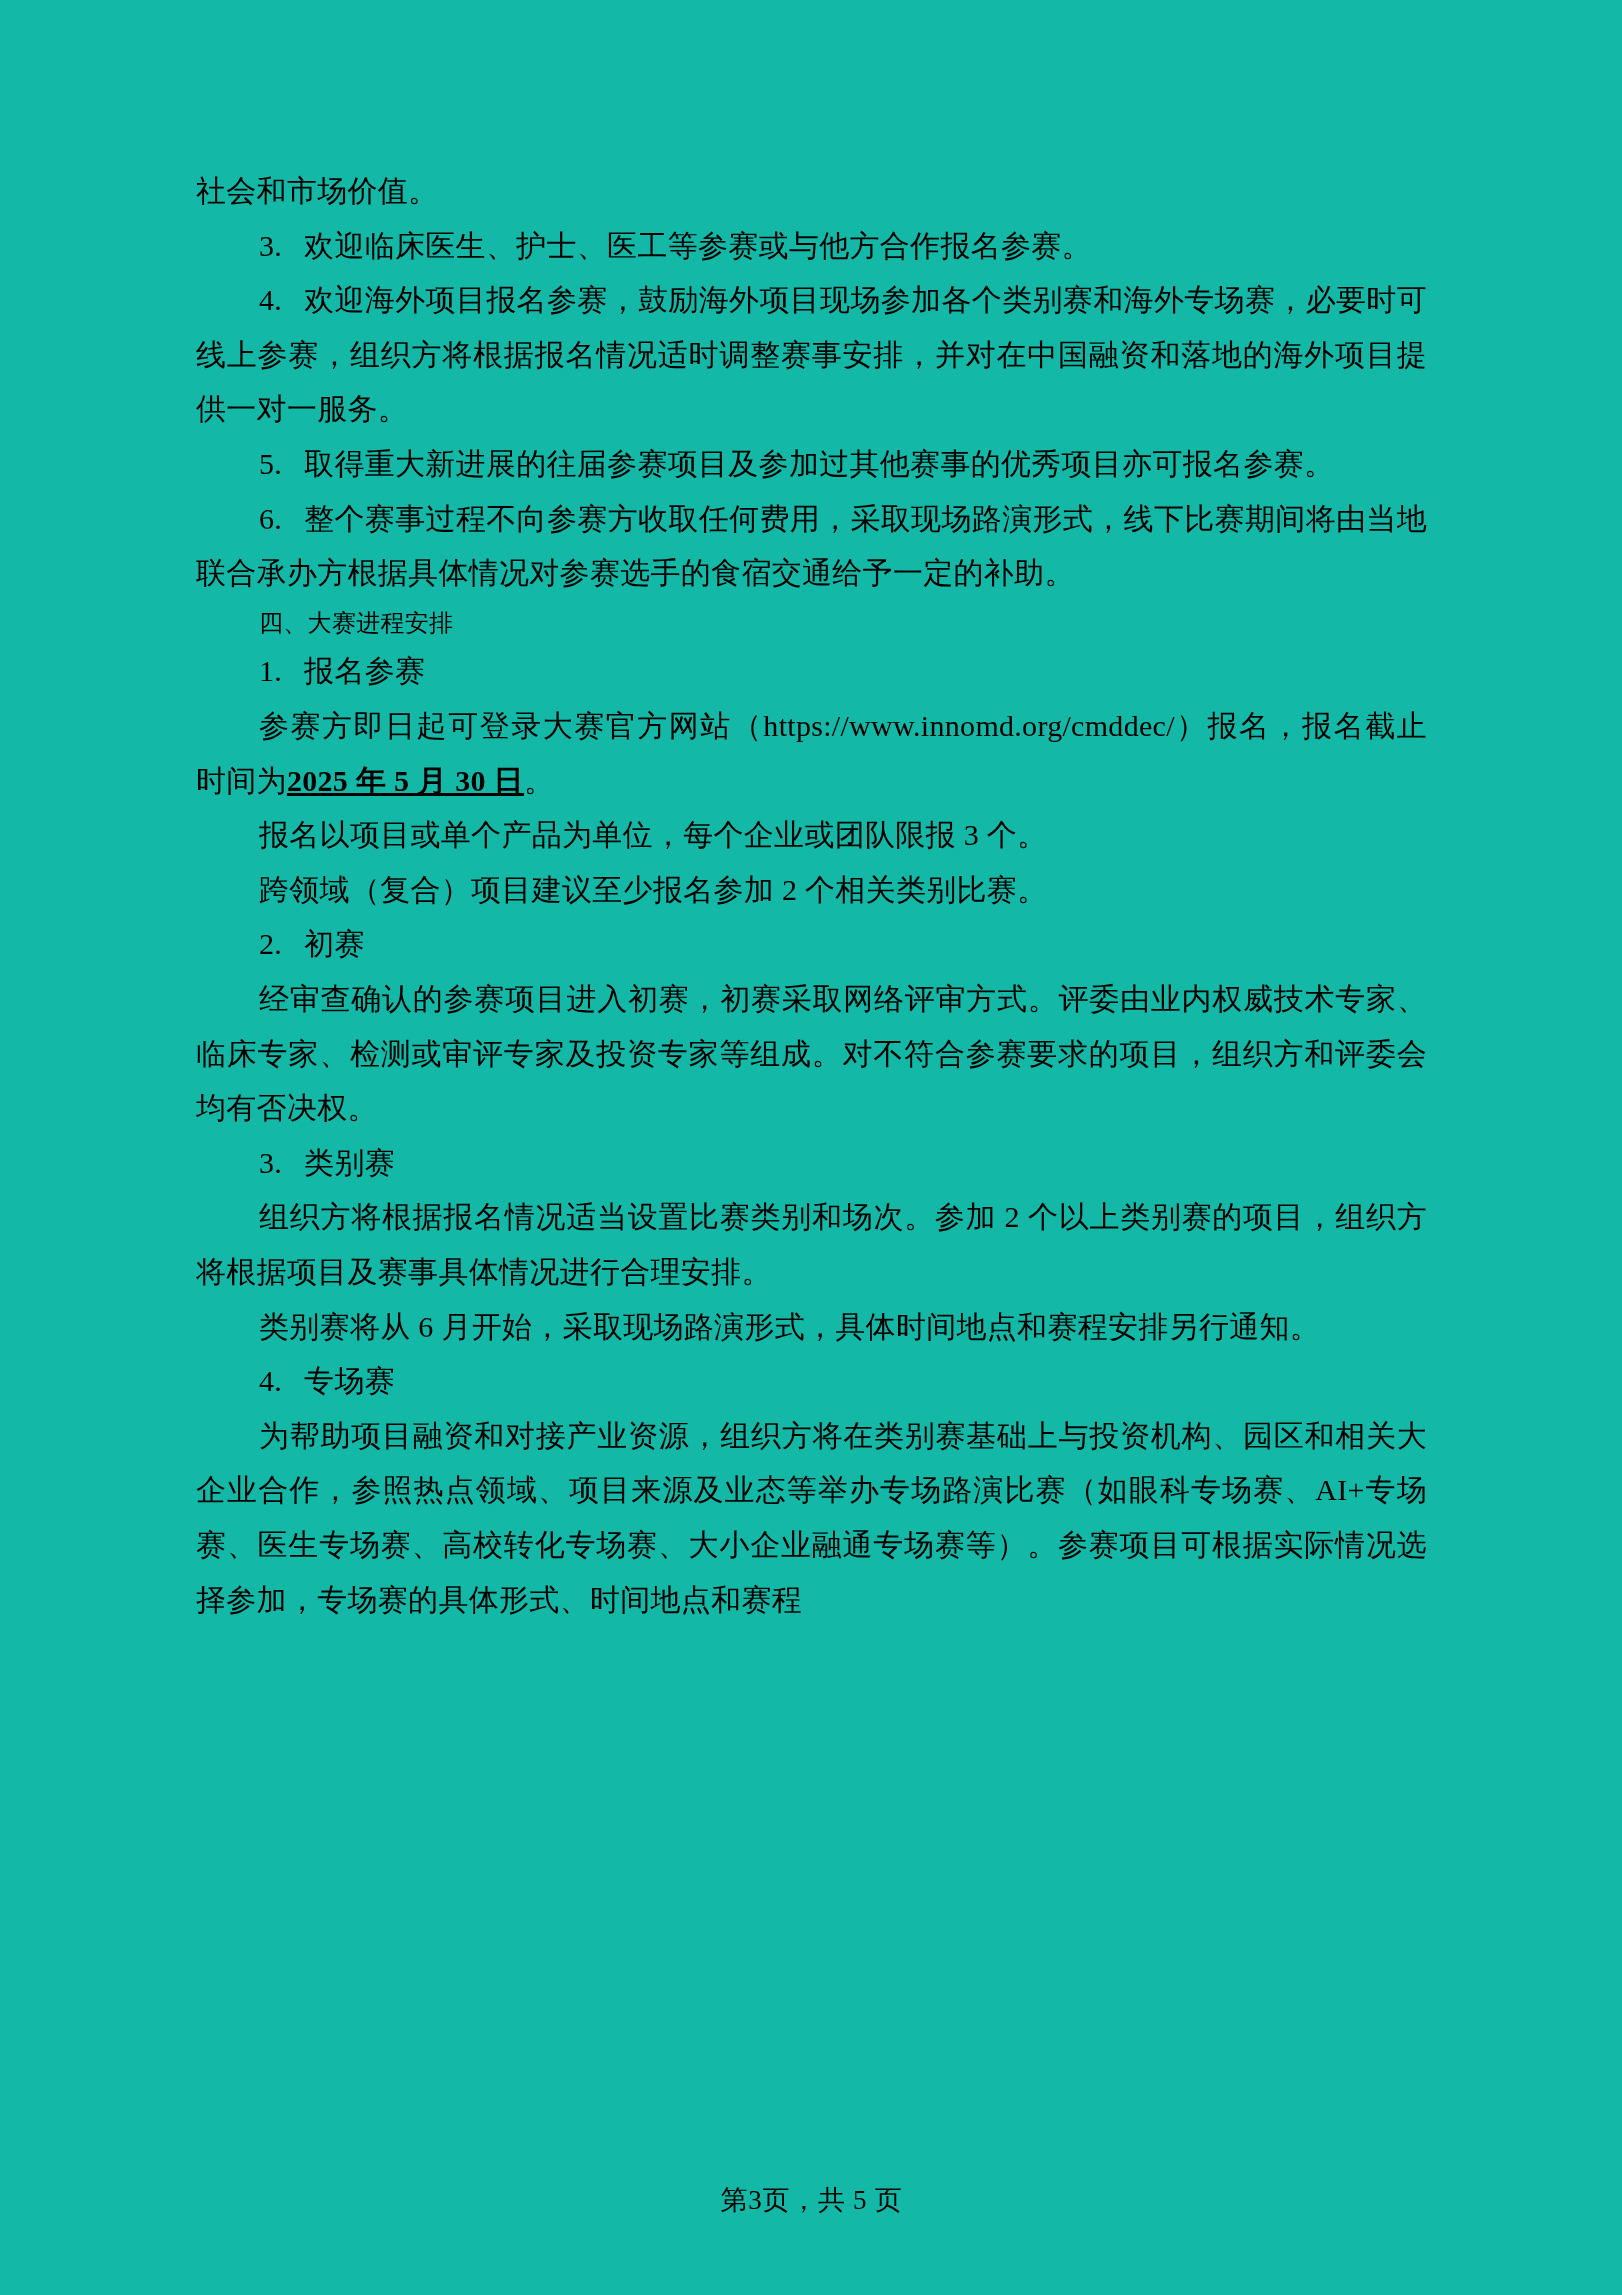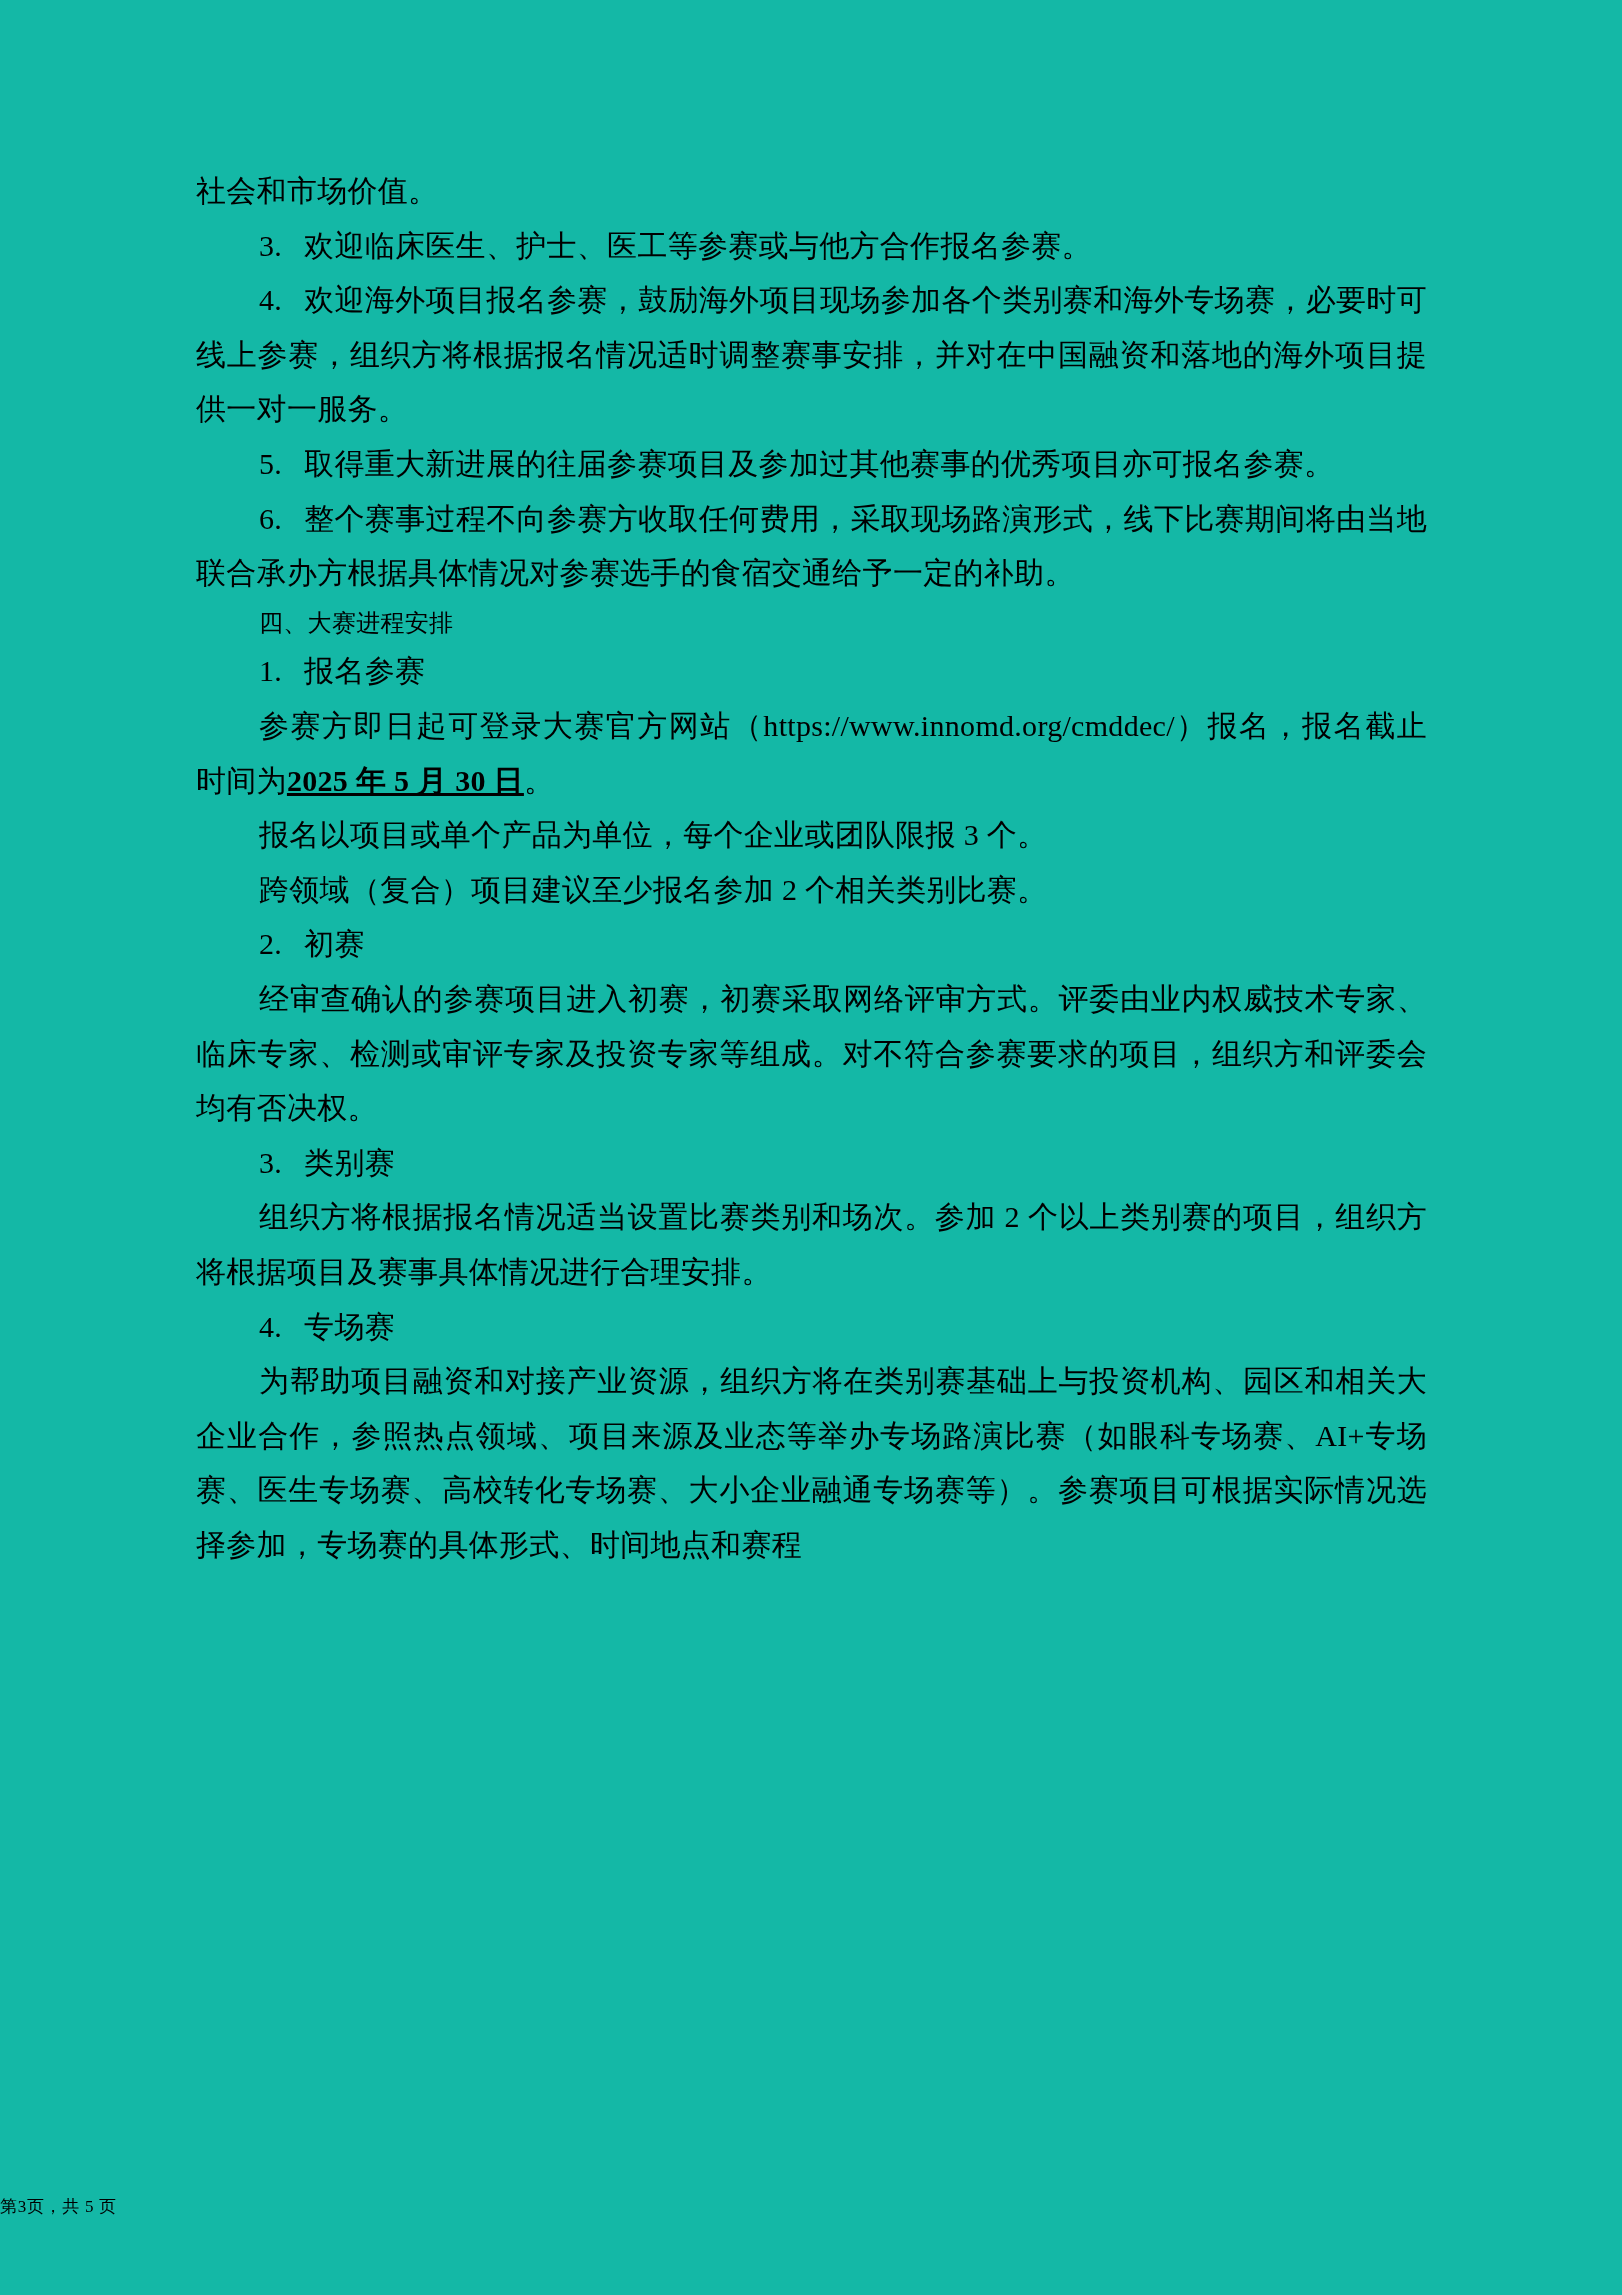--- a/index.html
+++ b/index.html
@@ -56,22 +56,22 @@
     text-decoration: underline;
   }
   .latin {
     font-family: "Liberation Serif", "DejaVu Serif", serif;
   }
   .footer {
     position: absolute;
     left: 0;
     right: 0;
     bottom: 77px;
-    text-align: left;
-    font-size: 17px;
+    text-align: center;
+    font-size: 27px;
     font-family: "Liberation Serif", "DejaVu Serif", serif;
     letter-spacing: 0.7px;
   }
 </style>
 </head>
 <body>
 
 <div class="page">
   <div class="doc-body">
 
@@ -96,20 +96,21 @@
     <p class="para-indent"><span>跨领域（复合）项目建议至少报名参加 2 个相关类别比赛。</span></p>
 
     <p class="para-list"><span class="num">2.</span><span class="num-sp"></span><span>初赛</span></p>
 
     <p class="para-indent"><span>经审查确认的参赛项目进入初赛，初赛采取网络评审方式。评委由业内权威技术专家、临床专家、检测或审评专家及投资专家等组成。对不符合参赛要求的项目，组织方和评委会均有否决权。</span></p>
 
     <p class="para-list"><span class="num">3.</span><span class="num-sp"></span><span>类别赛</span></p>
 
     <p class="para-indent"><span>组织方将根据报名情况适当设置比赛类别和场次。参加 2 个以上类别赛的项目，组织方将根据项目及赛事具体情况进行合理安排。</span></p>
 
+    <p class="para-indent"><span>类别赛将从 6 月开始，采取现场路演形式，具体时间地点和赛程安排另行通知。</span></p>
 
     <p class="para-list"><span class="num">4.</span><span class="num-sp"></span><span>专场赛</span></p>
 
     <p class="para-indent"><span>为帮助项目融资和对接产业资源，组织方将在类别赛基础上与投资机构、园区和相关大企业合作，参照热点领域、项目来源及业态等举办专场路演比赛（如眼科专场赛、AI+专场赛、医生专场赛、高校转化专场赛、大小企业融通专场赛等）。参赛项目可根据实际情况选择参加，专场赛的具体形式、时间地点和赛程</span></p>
 
   </div>
 
   <div class="footer">第3页，共 5 页</div>
 </div>
 

